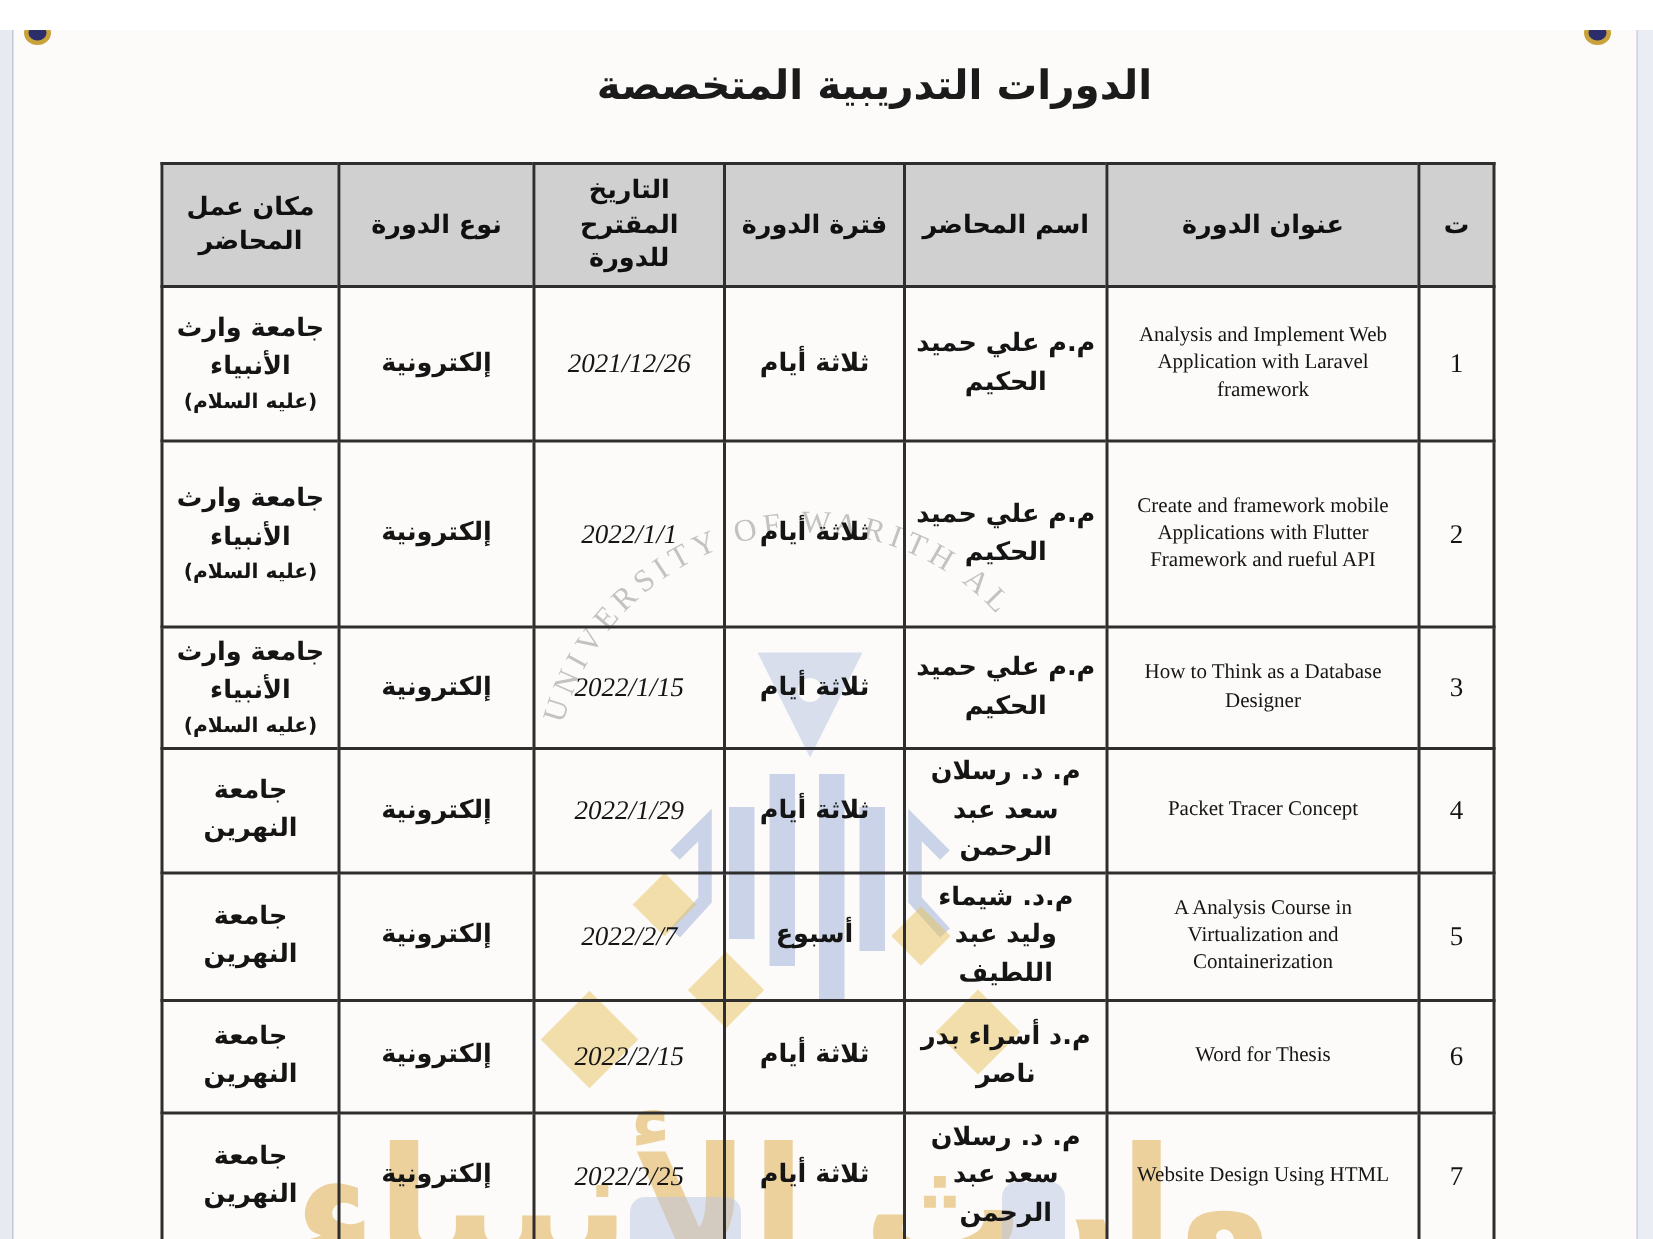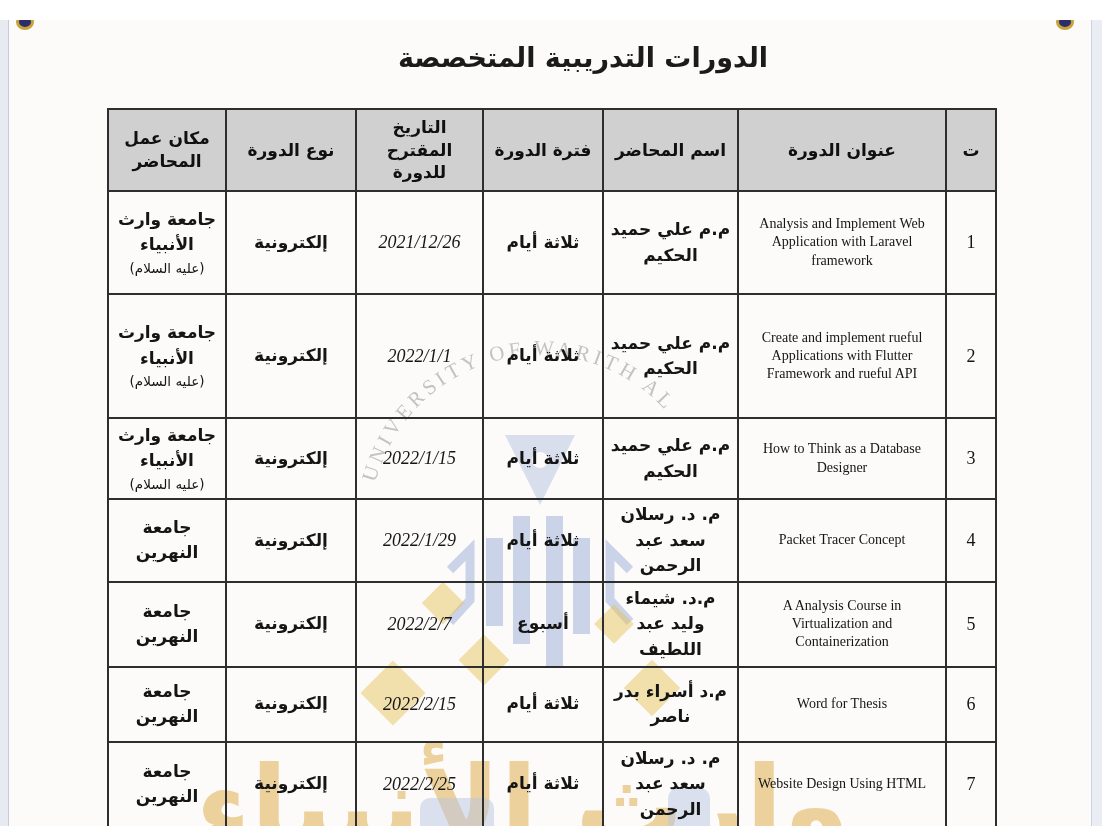--- a/index.html
+++ b/index.html
@@ -75,21 +75,21 @@
   .courses tbody tr:nth-child(5){ height:85px; }
   .courses tbody tr:nth-child(6){ height:75px; }
   .courses tbody tr:nth-child(7){ height:85px; }
 
   .cell-ar   { font-size:17px; font-weight:bold; line-height:1.5; }
   .cell-en   { font-family:"Liberation Serif", serif; font-size:14px;
                font-weight:normal; direction:ltr; line-height:1.3; }
   .cell-date { font-family:"Liberation Serif", serif; font-size:18px;
                direction:ltr; unicode-bidi:embed;font-style:italic; }
   .cell-num  { font-family:"Liberation Serif", serif; font-size:18px; }
-  .place-note{ display:block; font-size:13.5px; font-weight:normal; }
+  .place-note{ display:block; font-size:13.5px; font-weight:bold; }
 </style>
 </head>
 <body>
 
 <div class="page">
 
   <div class="edge-left"></div>
   <div class="edge-right"></div>
   <div class="corner-ornament tl"></div>
   <div class="corner-ornament tr"></div>
@@ -157,21 +157,21 @@
         <td class="cell-num">1</td>
         <td class="cell-en">Analysis and Implement Web Application with Laravel framework</td>
         <td class="cell-ar">م.م علي حميد الحكيم</td>
         <td class="cell-ar">ثلاثة أيام</td>
         <td class="cell-date">2021/12/26</td>
         <td class="cell-ar">إلكترونية</td>
         <td class="cell-ar"><span>جامعة وارث الأنبياء</span><span class="place-note">(عليه السلام)</span></td>
       </tr>
       <tr>
         <td class="cell-num">2</td>
-        <td class="cell-en">Create and implement rueful Applications with Flutter Framework and rueful API</td>
+        <td class="cell-en">Create and framework mobile Applications with Flutter Framework and rueful API</td>
         <td class="cell-ar">م.م علي حميد الحكيم</td>
         <td class="cell-ar">ثلاثة أيام</td>
         <td class="cell-date">2022/1/1</td>
         <td class="cell-ar">إلكترونية</td>
         <td class="cell-ar"><span>جامعة وارث الأنبياء</span><span class="place-note">(عليه السلام)</span></td>
       </tr>
       <tr>
         <td class="cell-num">3</td>
         <td class="cell-en">How to Think as a Database Designer</td>
         <td class="cell-ar">م.م علي حميد الحكيم</td>

